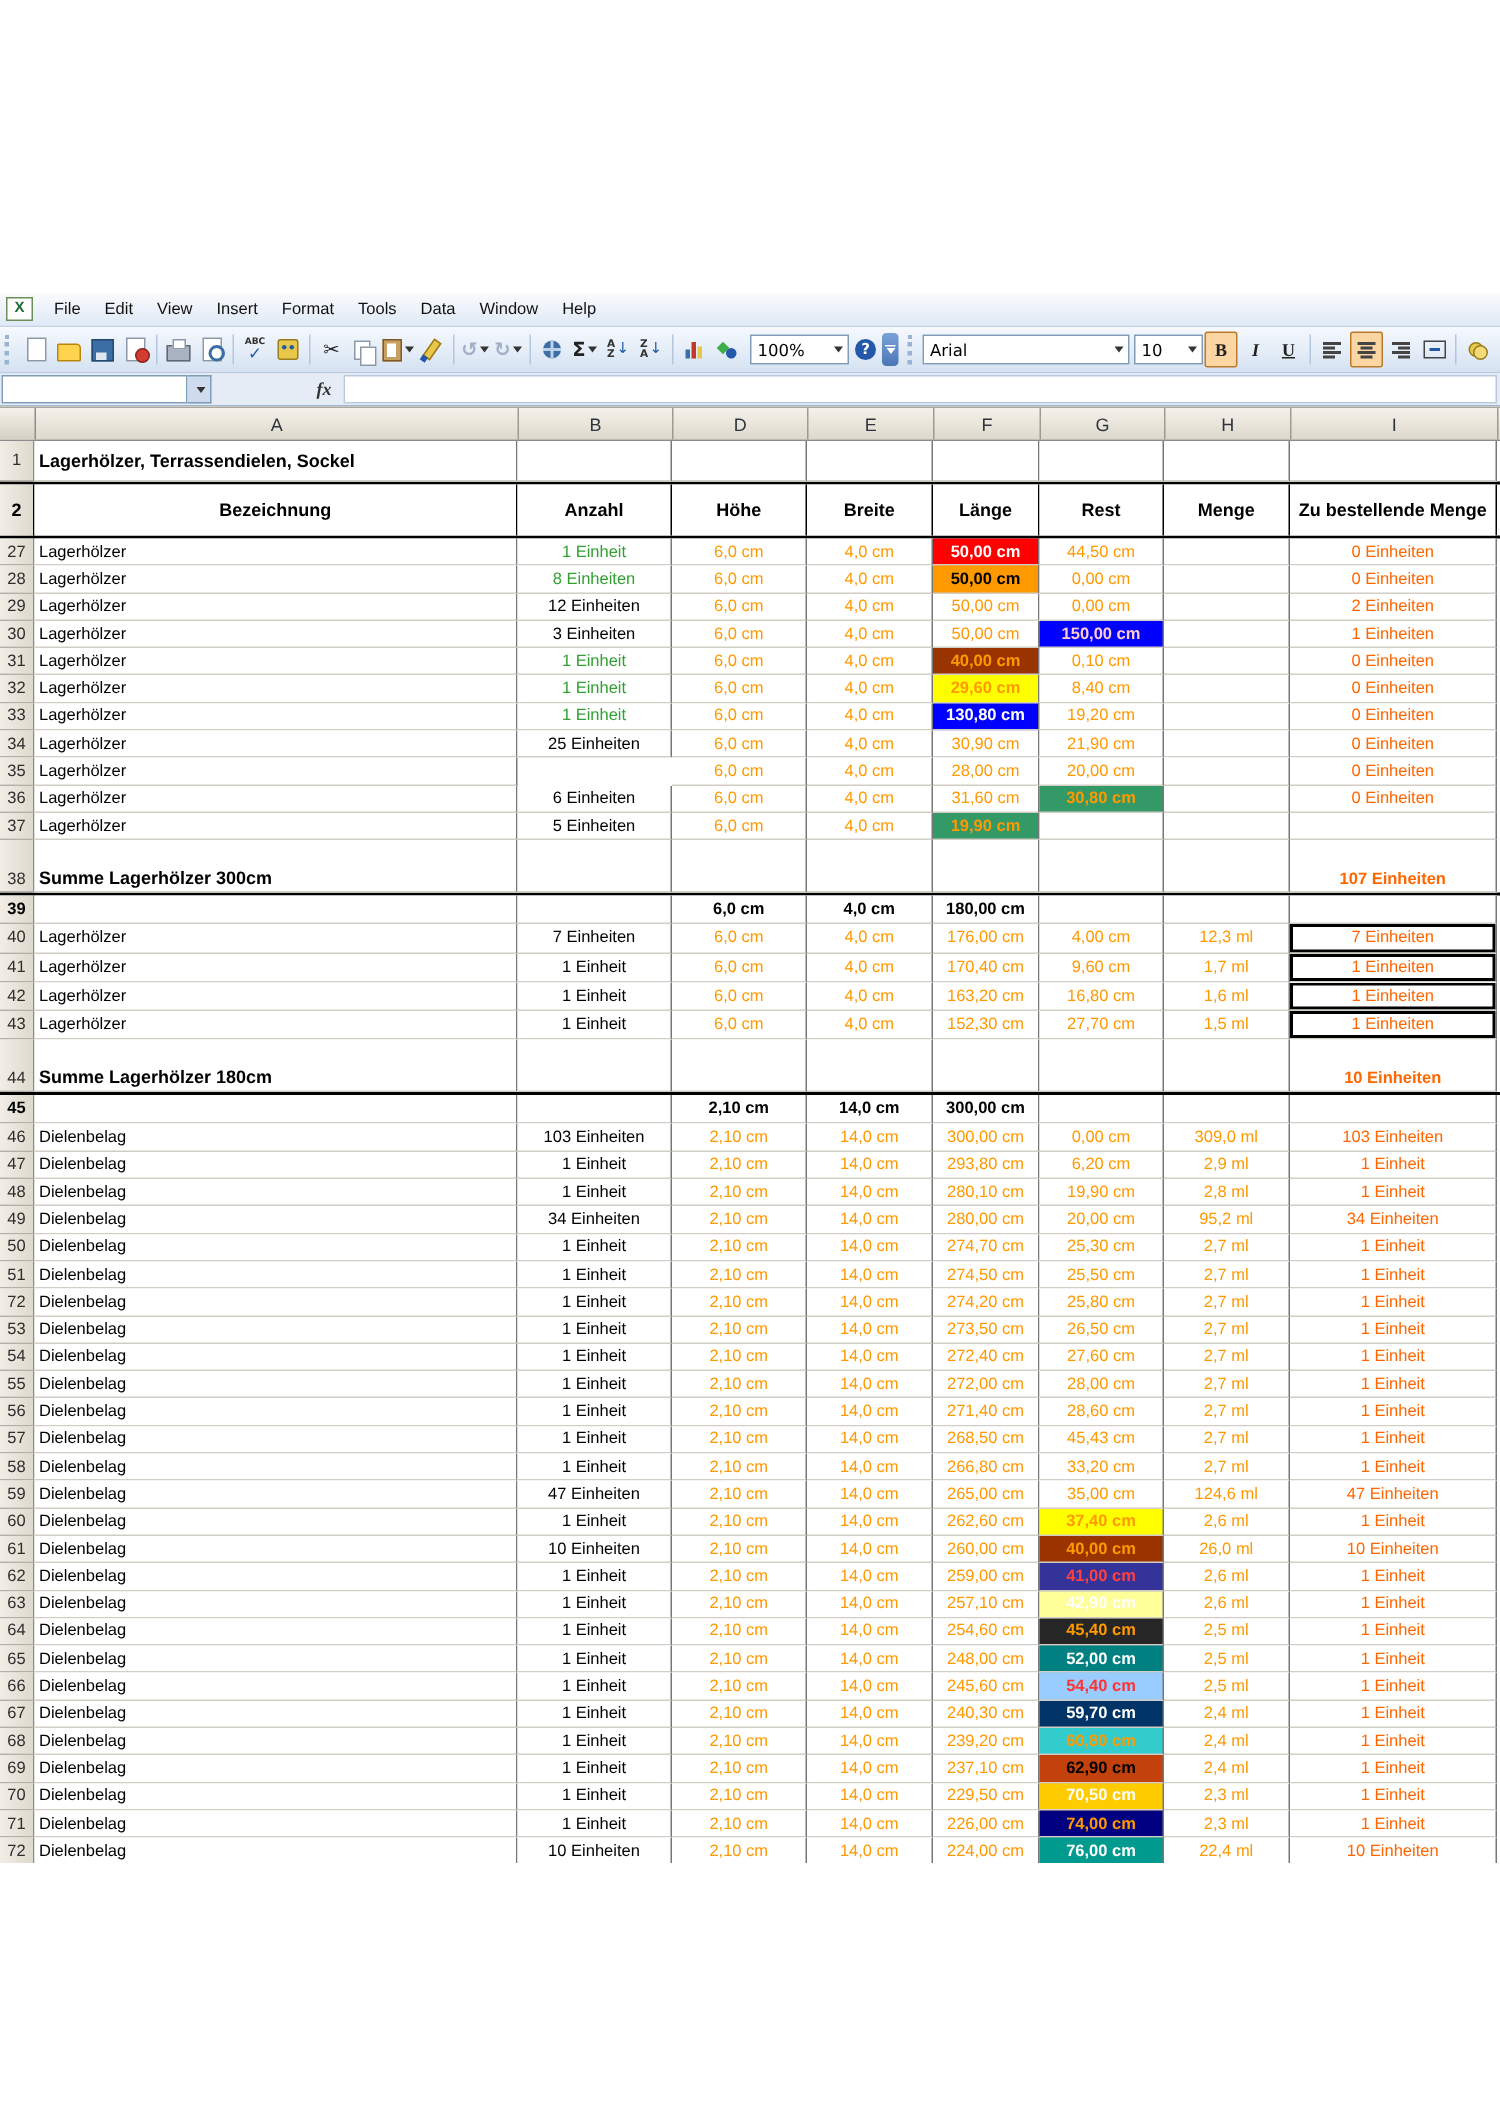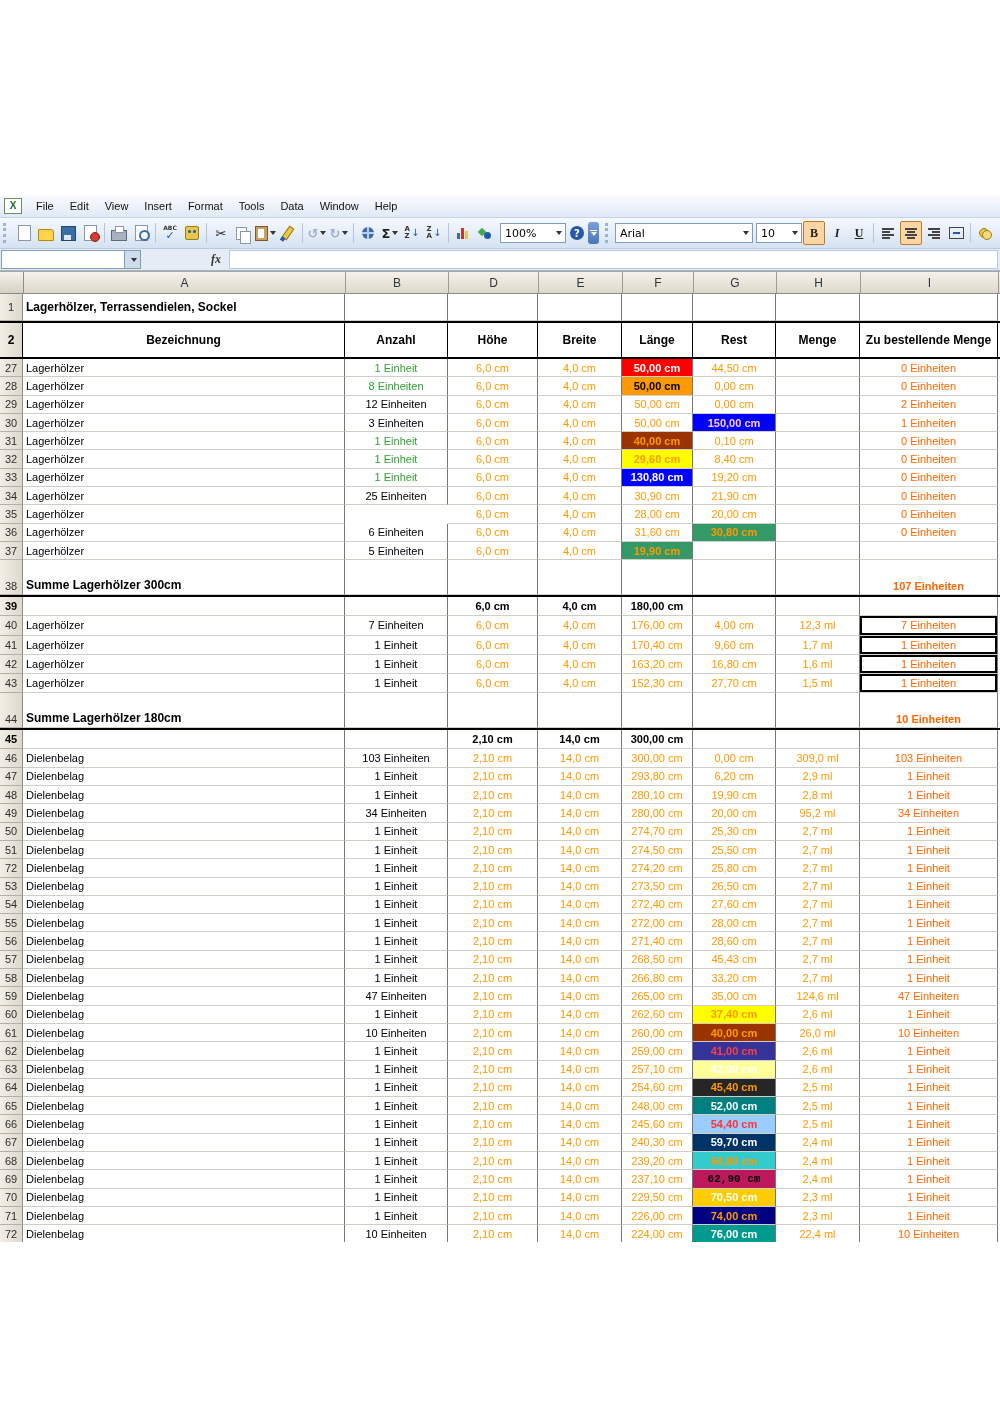--- a/index.html
+++ b/index.html
@@ -782,21 +782,21 @@
           <span class="cell w-h" style="color: rgb(255, 153, 0);">2,4 ml</span>
           <span class="cell w-i" style="color: rgb(255, 102, 0);">1 Einheit</span>
         </div>
         <div class="grid-row r-data">
           <span class="cell w-num numc">69</span>
           <span class="cell w-a a-cell">Dielenbelag</span>
           <span class="cell w-b" style="color: rgb(0, 0, 0);">1 Einheit</span>
           <span class="cell w-d" style="color: rgb(255, 153, 0);">2,10 cm</span>
           <span class="cell w-e" style="color: rgb(255, 153, 0);">14,0 cm</span>
           <span class="cell w-f" style="color: rgb(255, 153, 0);">237,10 cm</span>
-          <span class="cell w-g" style="background: #be185d; color: rgb(0, 0, 0); font-weight: bold; font-family: Liberation Mono, monospace;">62,90 cm</span>
+          <span class="cell w-g" style="background: #c2410c; color: rgb(0, 0, 0); font-weight: bold;">62,90 cm</span>
           <span class="cell w-h" style="color: rgb(255, 153, 0);">2,4 ml</span>
           <span class="cell w-i" style="color: rgb(255, 102, 0);">1 Einheit</span>
         </div>
         <div class="grid-row r-data">
           <span class="cell w-num numc">70</span>
           <span class="cell w-a a-cell">Dielenbelag</span>
           <span class="cell w-b" style="color: rgb(0, 0, 0);">1 Einheit</span>
           <span class="cell w-d" style="color: rgb(255, 153, 0);">2,10 cm</span>
           <span class="cell w-e" style="color: rgb(255, 153, 0);">14,0 cm</span>
           <span class="cell w-f" style="color: rgb(255, 153, 0);">229,50 cm</span>

